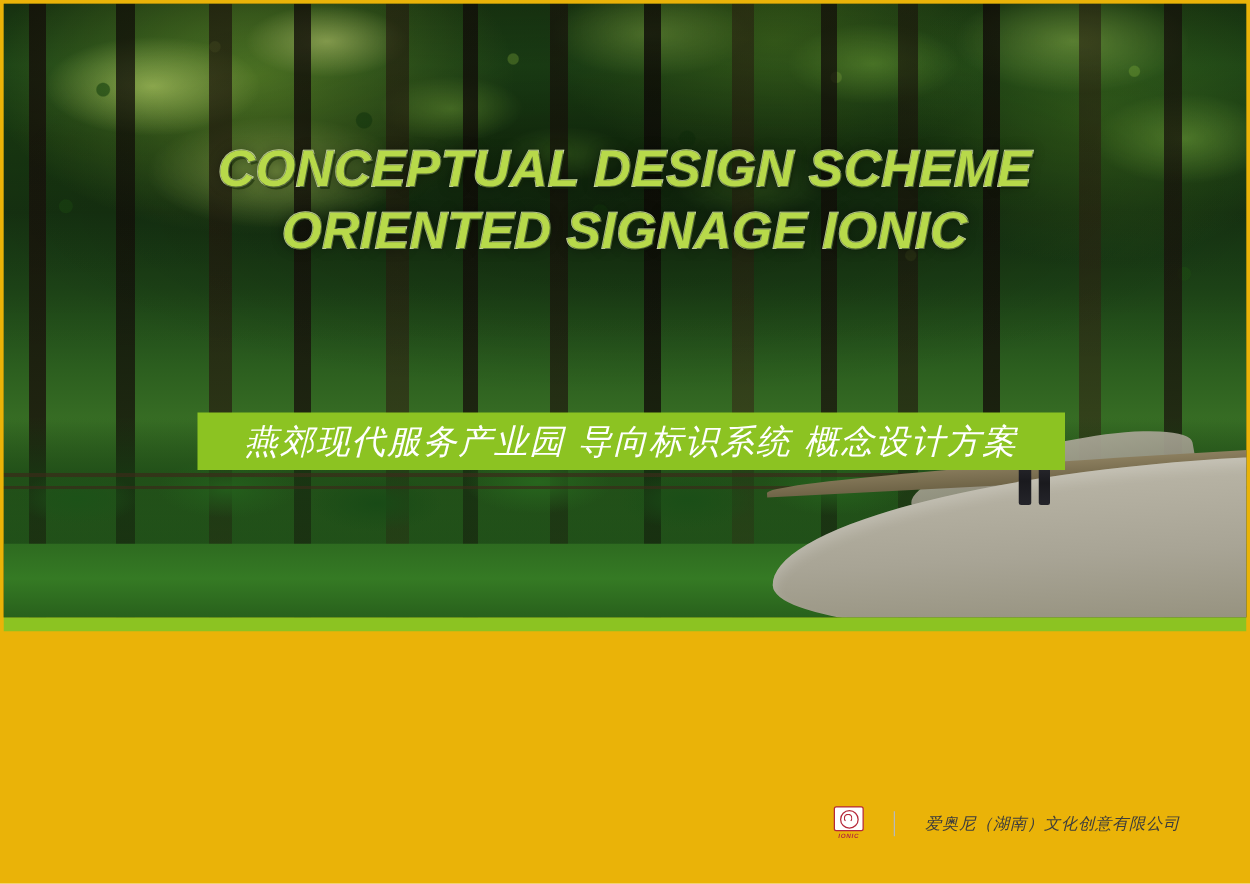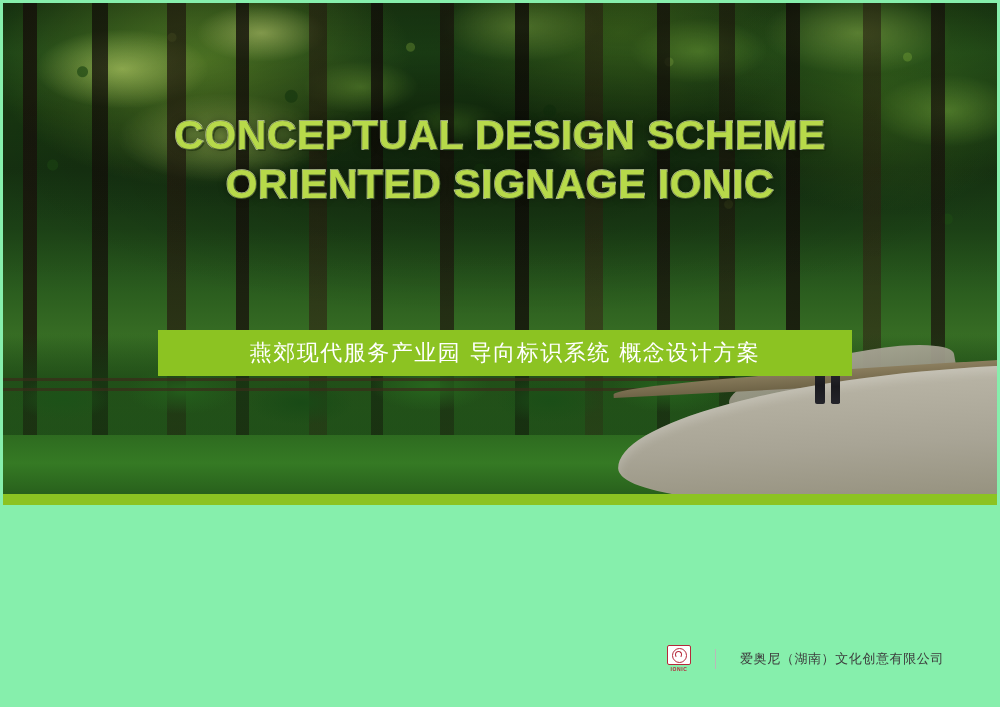--- a/index.html
+++ b/index.html
@@ -14,21 +14,22 @@
     overflow: hidden;
     position: relative;
   }
 
   
   .slide {
     position: absolute;
     left: 0; top: 0;
     width: 1000px;
     height: 707px;
-    background: #86efac;
+    background: #eab308;
+    font-style: italic;
   }
 
   
   .hero {
     position: absolute;
     left: 3px;
     top: 3px;
     width: 994px;
     height: 491px;
     overflow: hidden;
@@ -244,21 +245,21 @@
     width: 694px;
     height: 46px;
     background: #8cc322;
     display: flex;
     align-items: center;
     justify-content: center;
     z-index: 6;
   }
   .subtitle-text {
     font-family: "DejaVu Sans", "Liberation Sans", sans-serif;
-    font-size: 22px;
+    font-size: 27px;
     line-height: 1;
     color: #ffffff;
     letter-spacing: 1.5px;
     white-space: nowrap;
   }
 
   
   .green-band {
     position: absolute;
     left: 3px;

